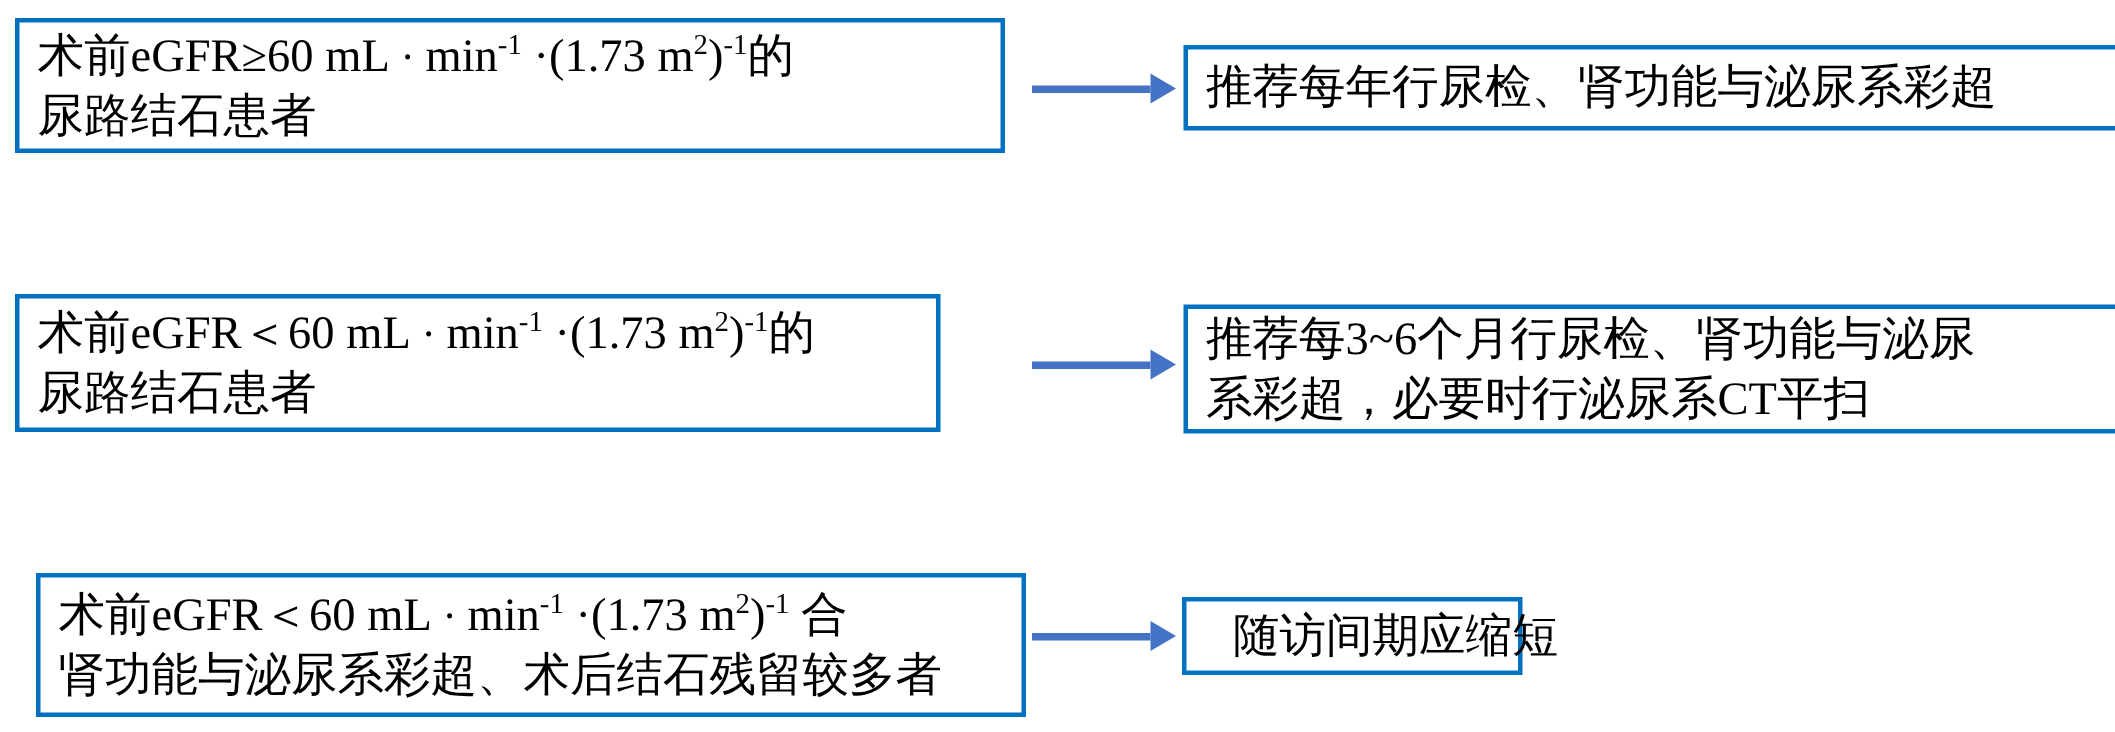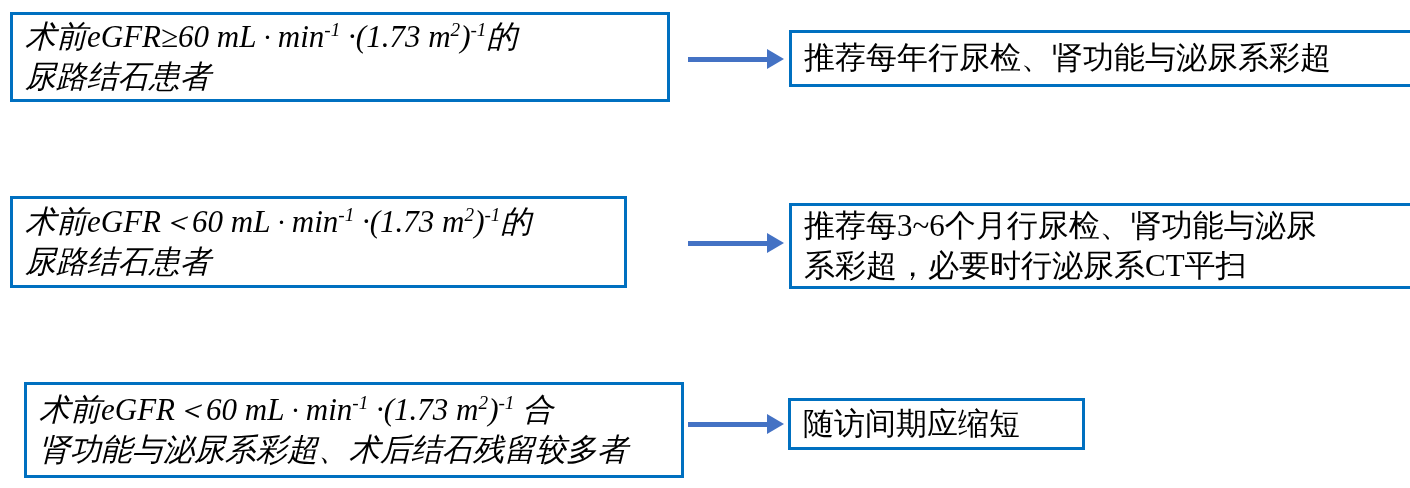--- a/index.html
+++ b/index.html
@@ -28,21 +28,21 @@
     flex-direction: column;
     justify-content: center;
   }
   .box .line {
     font-size: 31px;
     line-height: 1.30;
     color: #000000;
     white-space: nowrap;
     padding-left: 12px;
   }
-  .box.cond .line { letter-spacing: 0px; font-style: italic; }
+  .box.cond .line { letter-spacing: 0px; }
   sup {
     font-size: 0.62em;
     vertical-align: super;
     line-height: 0;
   }
   .mid { font-size: 0.92em; }
 
   
   .arrow {
     position: absolute;
@@ -71,21 +71,21 @@
   #box-rec-1  { left: 789px; top: 30px;  width: 698px; height: 57px; }
 
   
   #box-cond-2 { left: 10px;  top: 196px; width: 617px; height: 92px; }
   #arrow-2    { left: 688px; top: 232px; width: 96px; }
   #box-rec-2  { left: 789px; top: 203px; width: 717px; height: 86px; }
 
   
   #box-cond-3 { left: 24px;  top: 382px; width: 660px; height: 96px; }
   #arrow-3    { left: 688px; top: 413px; width: 96px; }
-  #box-rec-3  { left: 788px; top: 398px; width: 297px; height: 52px; }
+  #box-rec-3  { left: 788px; top: 398px; width: 227px; height: 52px; padding-left: 19px; }
 </style>
 </head>
 <body>
 
 <div id="canvas">
 
   <div class="box cond" id="box-cond-1">
     <div class="line"><span>术前eGFR≥60 mL</span><span class="mid"> · </span><span>min</span><sup>-1</sup><span> ·(1.73 m</span><sup>2</sup><span>)</span><sup>-1</sup><span>的</span></div>
     <div class="line">尿路结石患者</div>
   </div>

